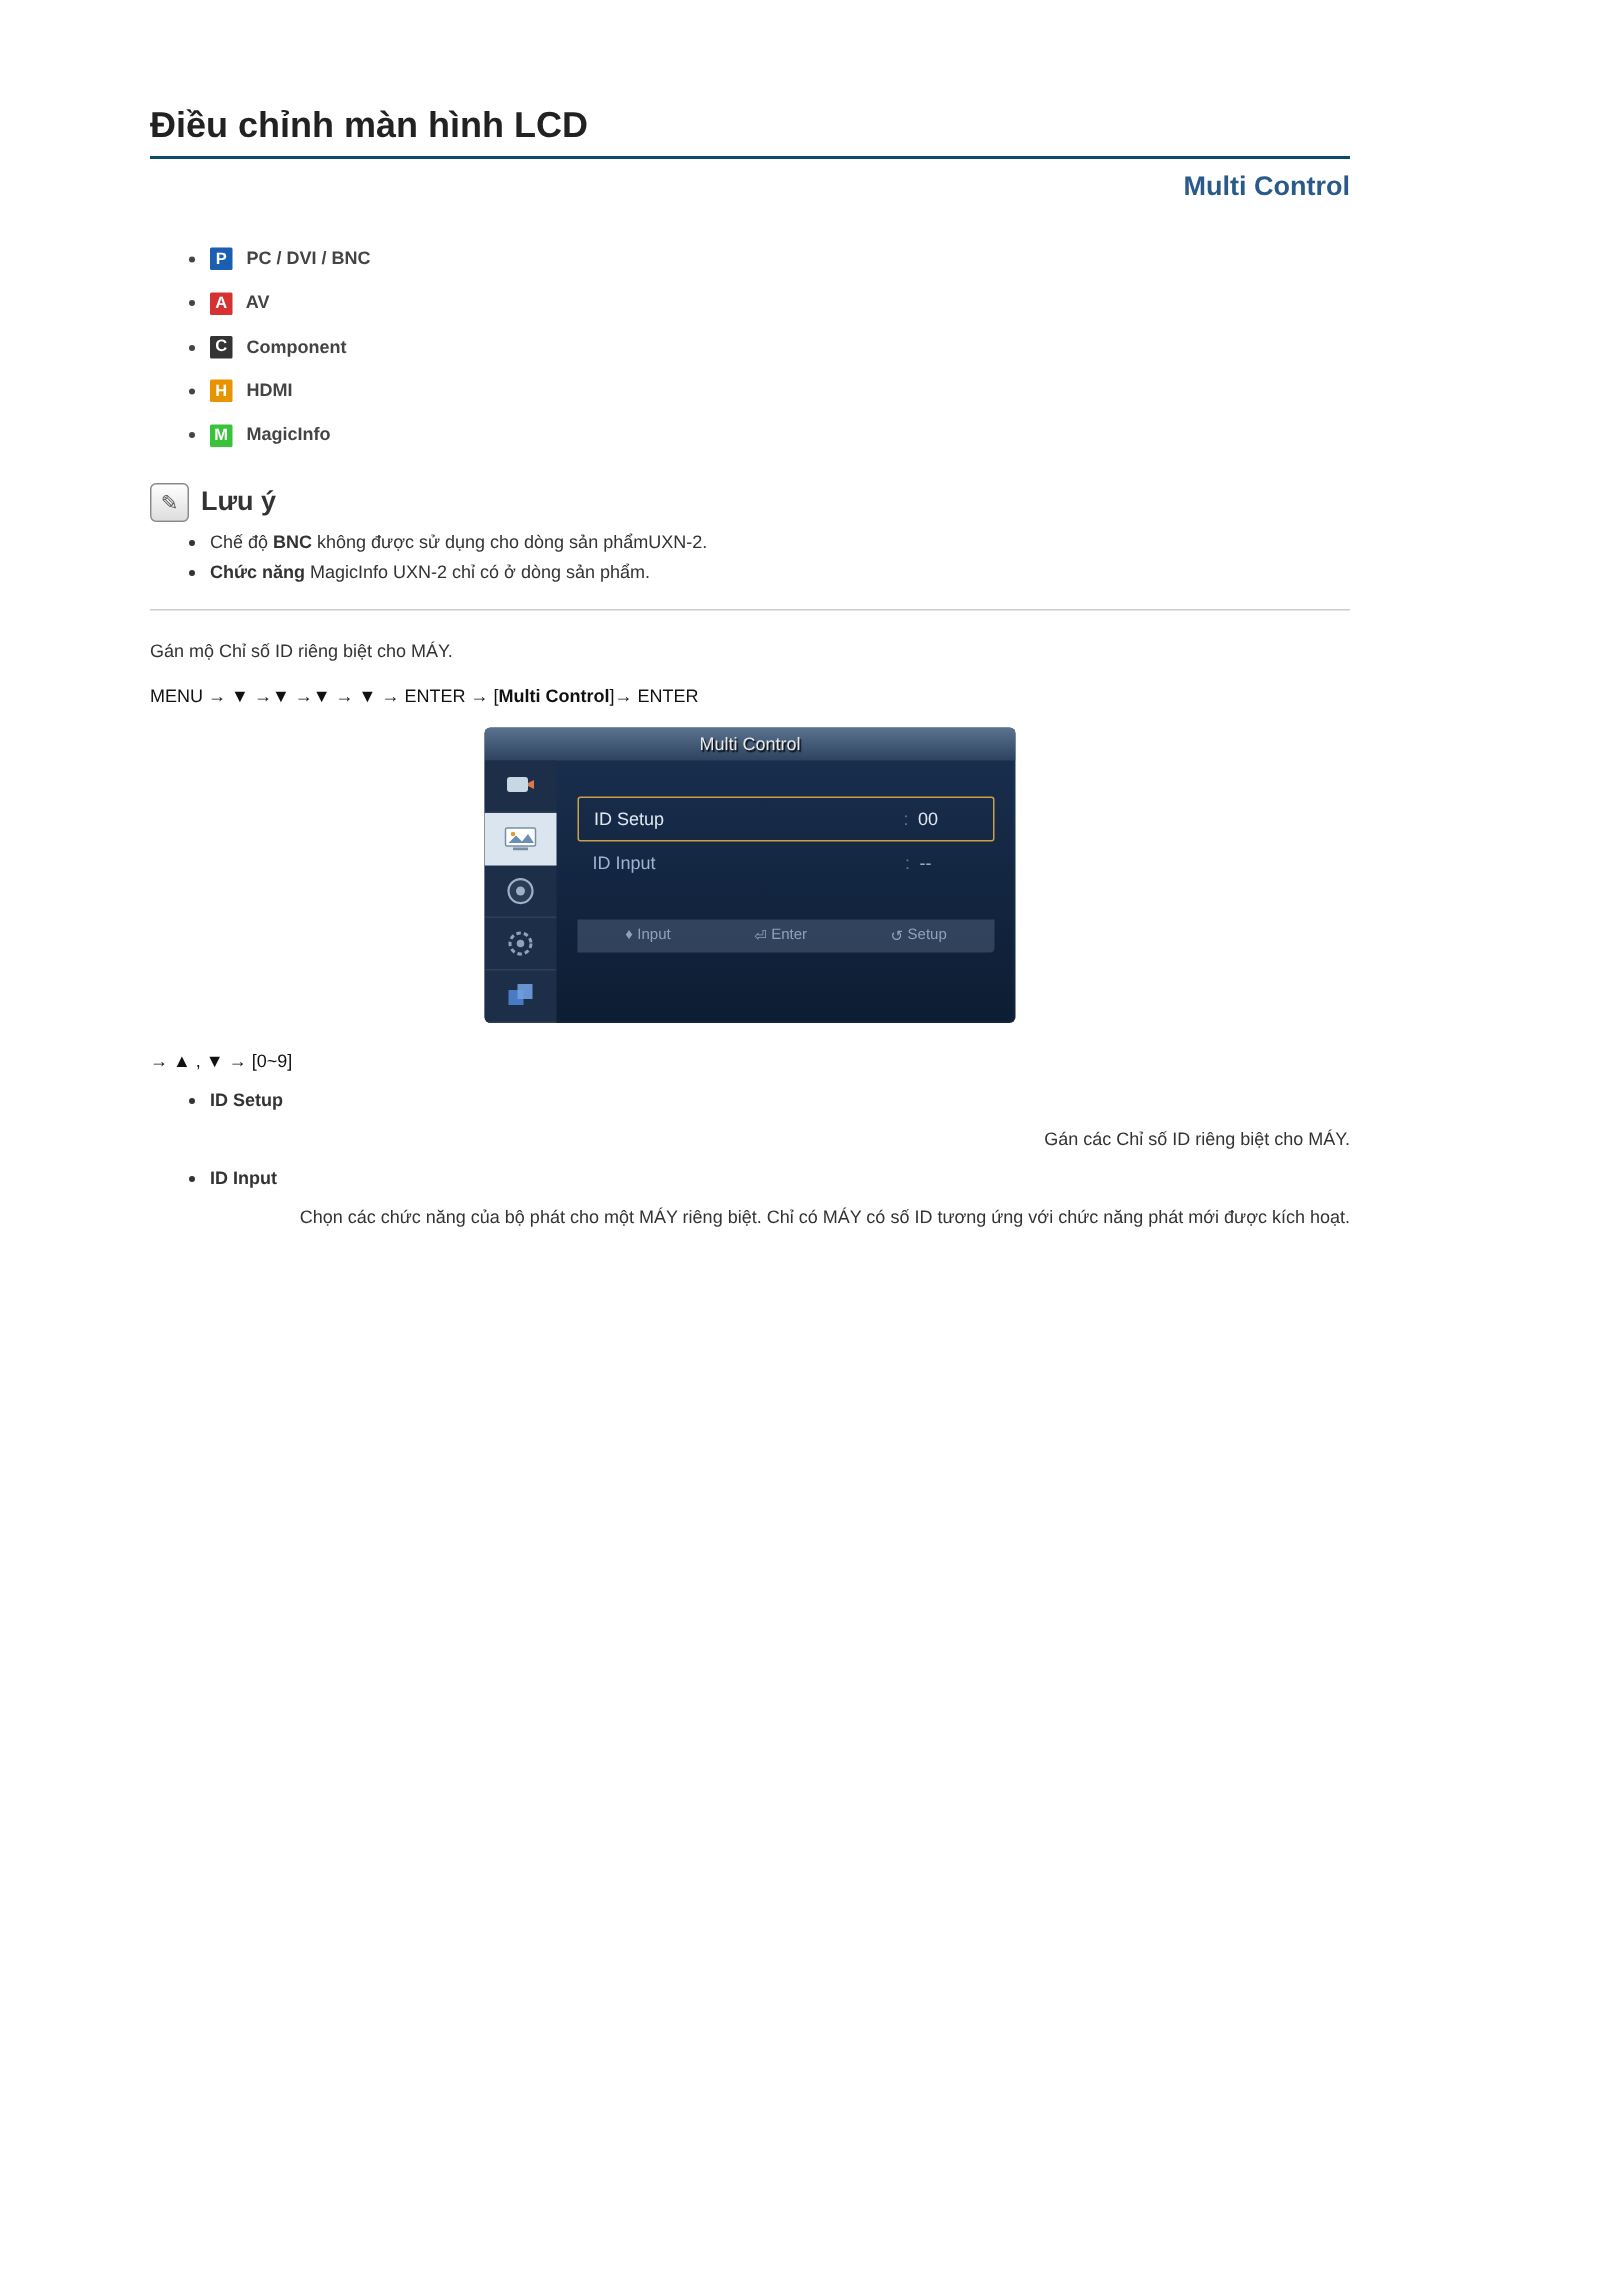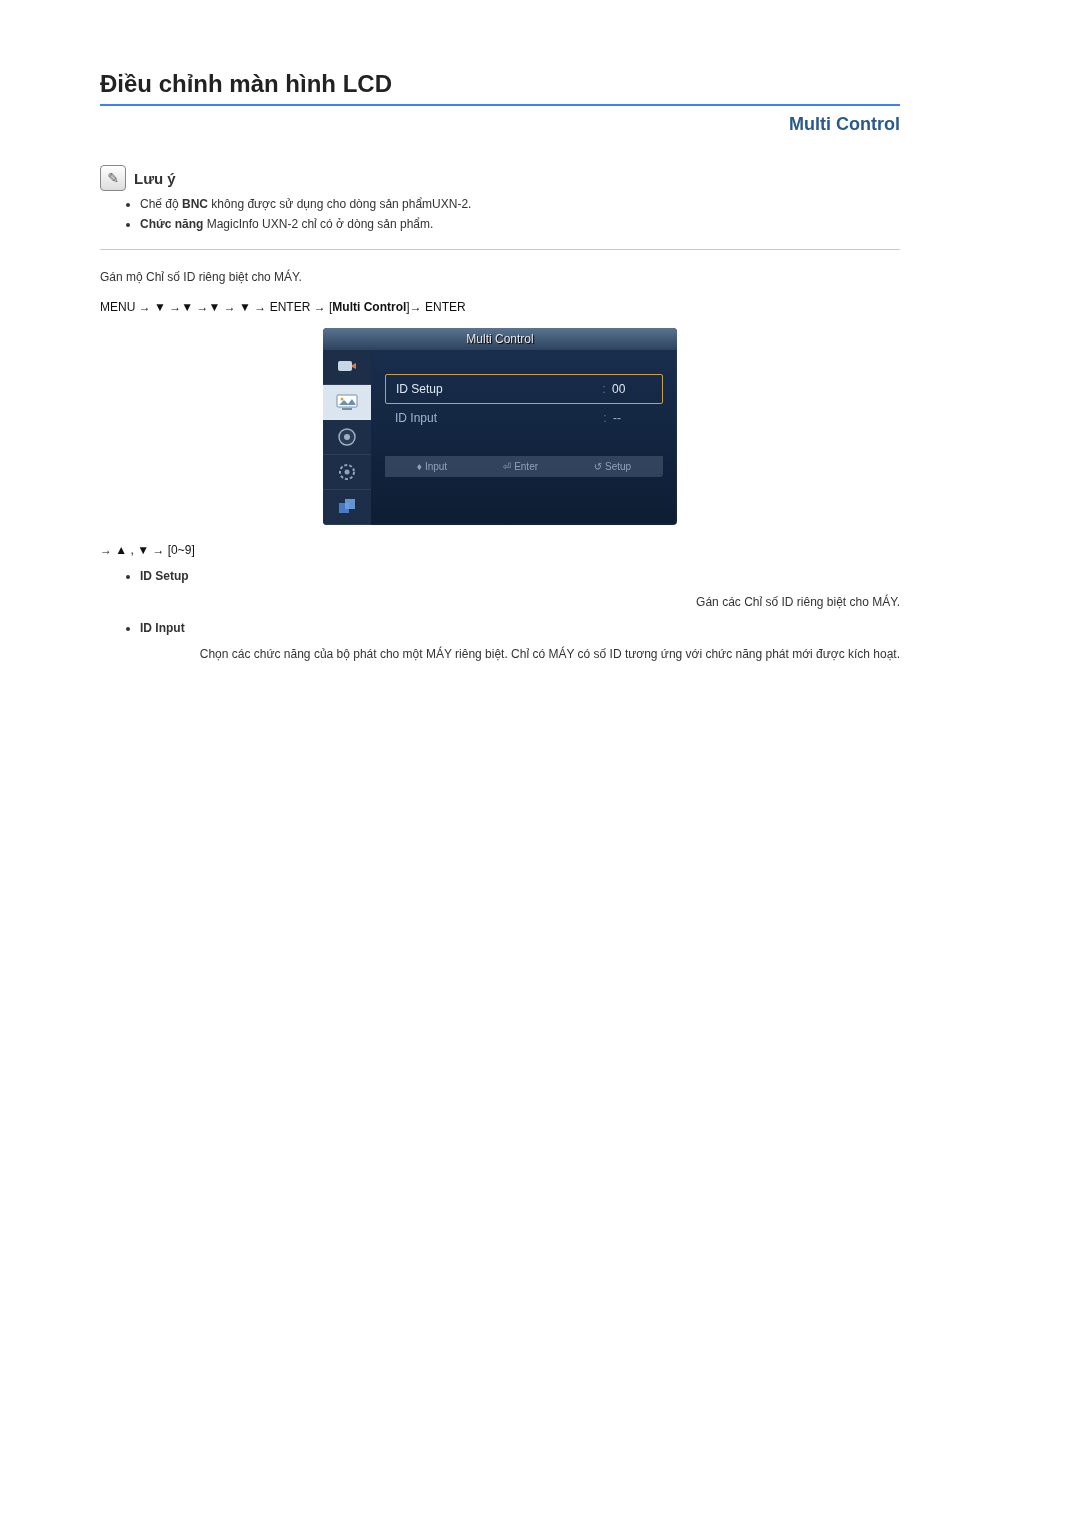--- a/index.html
+++ b/index.html
@@ -10,21 +10,21 @@
     color: #333;
     font-size: 12px;
   }
   .page {
     max-width: 800px;
   }
   h1 {
     font-size: 24px;
     font-weight: bold;
     color: #222;
-    border-bottom: 2px solid #3b82f6;
+    border-bottom: 2px solid #0c4a6e;
     padding-bottom: 6px;
     margin: 0 0 8px 0;
   }
   .section-title-right {
     text-align: right;
     color: #2a5a8a;
     font-size: 18px;
     font-weight: bold;
     margin: 6px 0 30px 0;
   }
@@ -76,21 +76,21 @@
     display: inline-flex;
     align-items: center;
     justify-content: center;
     margin-right: 8px;
     background: linear-gradient(#fff,#ddd);
     color: #555;
     font-size: 14px;
   }
   .note-label {
     font-weight: bold;
-    font-size: 15px;
+    font-size: 18px;
   }
   ul.note-list {
     list-style: disc;
     padding-left: 40px;
     margin: 4px 0 18px 0;
   }
   ul.note-list li {
     margin: 6px 0;
     font-size: 12px;
     color: #333;
@@ -216,20 +216,42 @@
 </style>
 </head>
 <body>
 
 <div class="page">
 
   <h1>Điều chỉnh màn hình LCD</h1>
   <div class="section-title-right">Multi Control</div>
 
 
+  <ul class="mode-list">
+    <li>
+      <span class="mode-icon icon-p">P</span>
+      <span>PC / DVI / BNC</span>
+    </li>
+    <li>
+      <span class="mode-icon icon-a">A</span>
+      <span>AV</span>
+    </li>
+    <li>
+      <span class="mode-icon icon-c">C</span>
+      <span>Component</span>
+    </li>
+    <li>
+      <span class="mode-icon icon-h">H</span>
+      <span>HDMI</span>
+    </li>
+    <li>
+      <span class="mode-icon icon-m">M</span>
+      <span>MagicInfo</span>
+    </li>
+  </ul>
 
   <div class="note-row">
     <span class="note-icon">✎</span>
     <span class="note-label">Lưu ý</span>
   </div>
   <ul class="note-list">
     <li>
       <span>Chế độ </span><span class="bold">BNC</span><span> không được sử dụng cho dòng sản phẩmUXN-2.</span>
     </li>
     <li>

